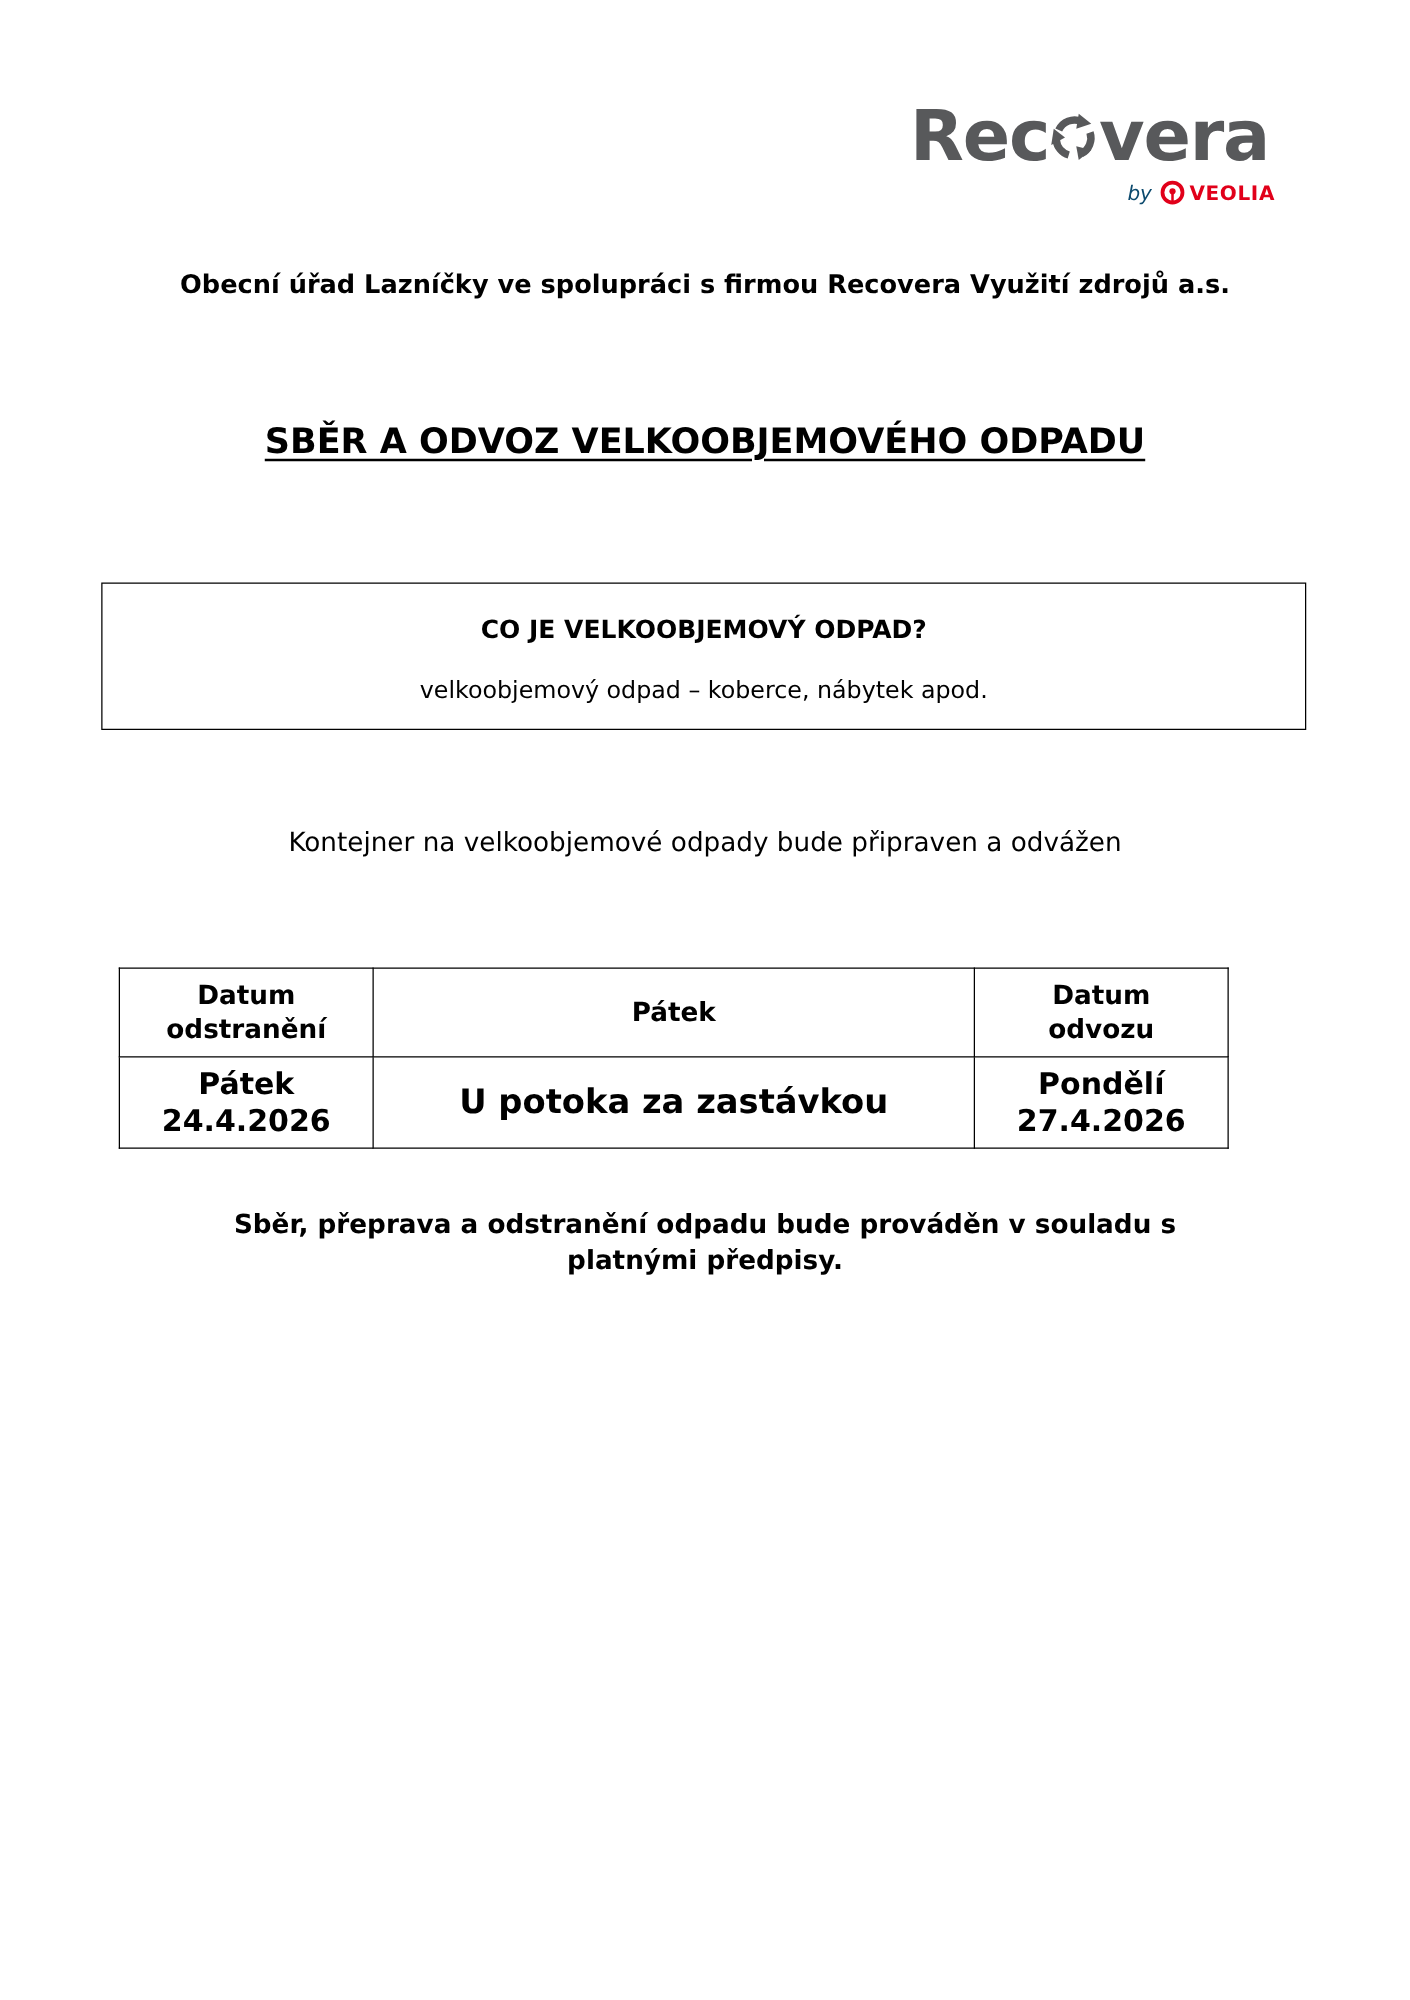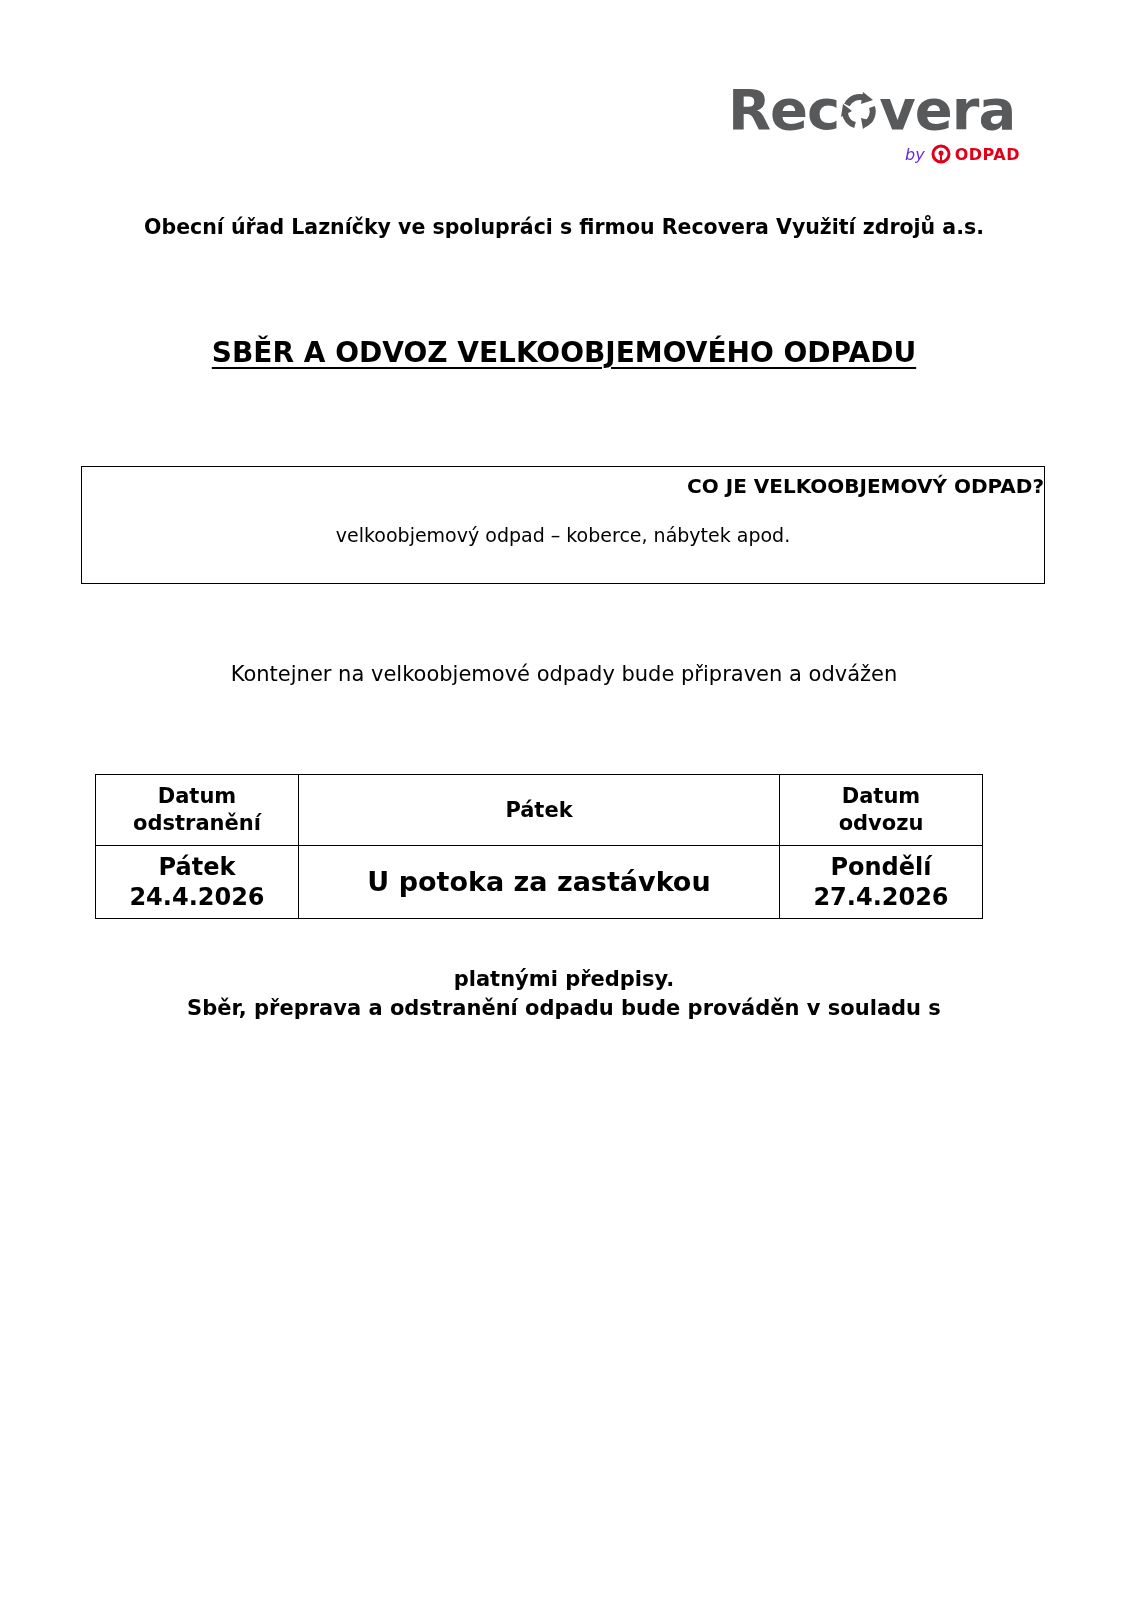--- a/index.html
+++ b/index.html
@@ -1,26 +1,26 @@
 <!DOCTYPE html>
 <html><head>
   <meta charset="utf-8">
   <style>
     html, body { margin: 0; padding: 0; background: #ffffff; }
     body { width: 1128px; height: 1600px; position: relative; font-family: "DejaVu Sans", sans-serif; color: #000; overflow: hidden; }
     .logo { position: absolute; left: 728px; top: 78px; width: 310px; height: 90px; }
     .logo-word { position: absolute; left: 0; top: 0; font-family: "DejaVu Sans", sans-serif; font-size: 56px; font-weight: bold; color: #58595b; letter-spacing: -1px; line-height: 64px; }
     .logo-word .o-rec { display: inline-block; width: 40px; height: 40px; vertical-align: -2px; }
     .logo-by { position: absolute; right: 18px; top: 66px; display: flex; align-items: center; gap: 4px; }
-    .logo-by .by { font-style: italic; font-size: 16px; color: #6d28d9; margin-right: 2px; }
+    .logo-by .by { font-style: italic; font-size: 16px; color: #0c4a6e; margin-right: 2px; }
     .logo-by .veolia { font-weight: bold; font-size: 16px; color: #e1001a; letter-spacing: 0.5px; }
     .intro { position: absolute; left: 60px; width: 1008px; top: 212px; text-align: center; font-weight: bold; font-size: 20.5px; line-height: 30px; }
     .title { position: absolute; left: 60px; width: 1008px; top: 336px; text-align: center; font-weight: bold; font-size: 28px; text-decoration: underline; text-underline-offset: 5px; text-decoration-thickness: 2px; }
     .infobox { position: absolute; left: 81px; top: 466px; width: 964px; height: 118px; border: 1.5px solid #000; box-sizing: border-box; text-align: center; }
-    .infobox .q { margin-top: 7px; font-weight: bold; font-size: 20px; text-align: right; }
+    .infobox .q { margin-top: 24px; font-weight: bold; font-size: 20px; }
     .infobox .a { margin-top: 26px; font-size: 19px; }
     .lead { position: absolute; left: 60px; width: 1008px; top: 660px; text-align: center; font-weight: normal; font-size: 21px; line-height: 28px; }
     table.sched { position: absolute; left: 95px; top: 774px; width: 888px; border-collapse: collapse; }
     table.sched td, table.sched th { border: 1.5px solid #000; text-align: center; vertical-align: middle; font-weight: bold; }
     table.sched th { height: 68px; font-size: 21px; line-height: 27px; }
     table.sched td { height: 70px; font-size: 24px; line-height: 30px; }
     .col1 { width: 200px; } .col3 { width: 200px; }
     .footer { position: absolute; left: 60px; width: 1008px; top: 965px; text-align: center; font-weight: bold; font-size: 21px; line-height: 29px; }
   </style>
 </head>
@@ -41,21 +41,21 @@
       </g>
     </svg><span>vera</span>
   </div>
   <div class="logo-by">
     <span class="by">by</span>
     <svg width="20" height="20" viewBox="0 0 20 20">
       <circle cx="10" cy="10" r="8" fill="none" stroke="#e1001a" stroke-width="3"></circle>
       <circle cx="10" cy="9" r="2.5" fill="#e1001a"></circle>
       <rect x="9" y="10" width="2" height="7" fill="#e1001a"></rect>
     </svg>
-    <span class="veolia">ODPAD</span>
+    <span class="veolia">VEOLIA</span>
   </div>
 </div>
 
 <div class="intro">
   <div>Obecní úřad Lazníčky ve spolupráci s firmou Recovera Využití zdrojů a.s.</div>
 </div>
 
 <div class="title">SBĚR A ODVOZ VELKOOBJEMOVÉHO ODPADU</div>
 
 <div class="infobox">
@@ -92,15 +92,15 @@
     </td>
     <td>
       <div>Pondělí</div>
       <div>27.4.2026</div>
     </td>
   </tr>
 </tbody>
   </table>
 
 <div class="footer">
+  <div>Sběr, přeprava a odstranění odpadu bude prováděn v souladu s</div>
   <div>platnými předpisy.</div>
-  <div>Sběr, přeprava a odstranění odpadu bude prováděn v souladu s</div>
 </div>
 
 </body></html>

